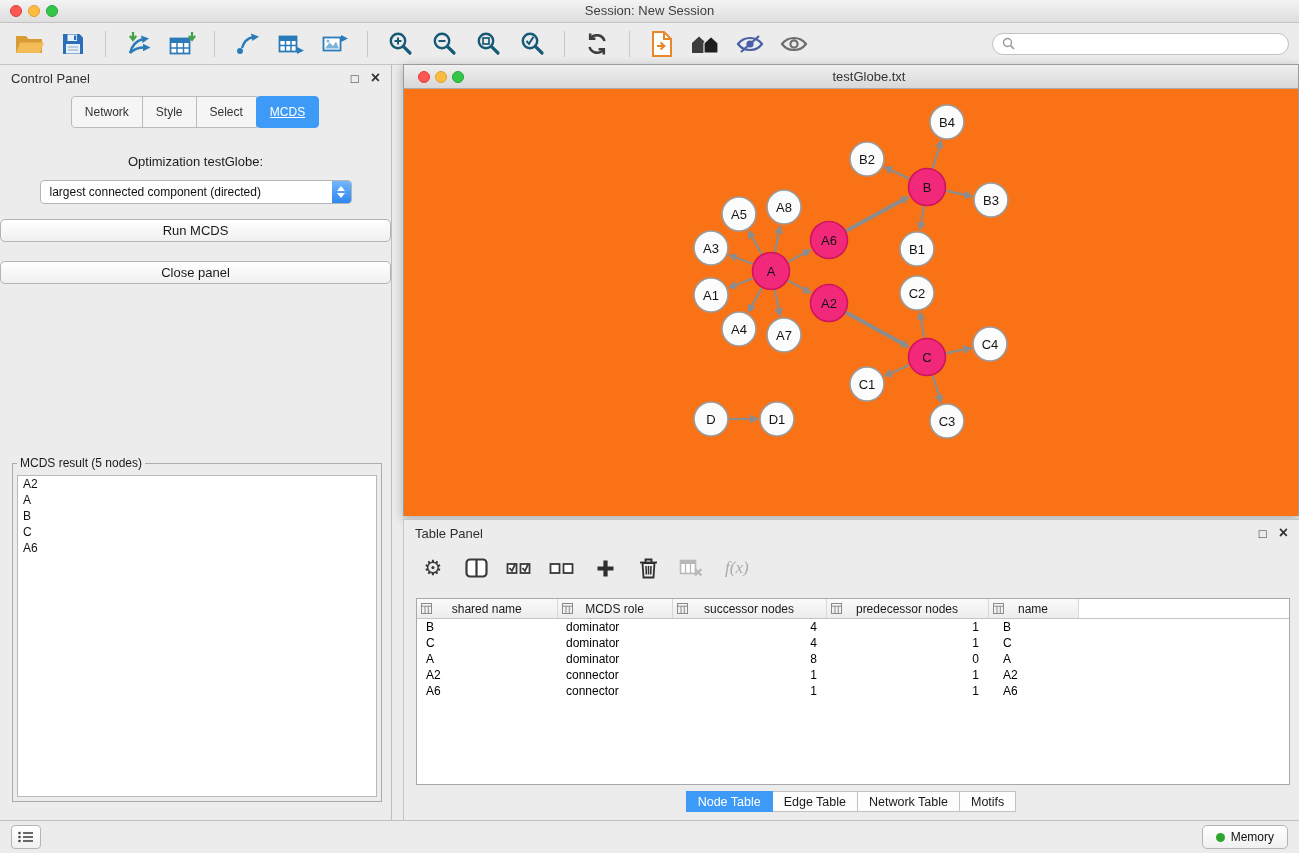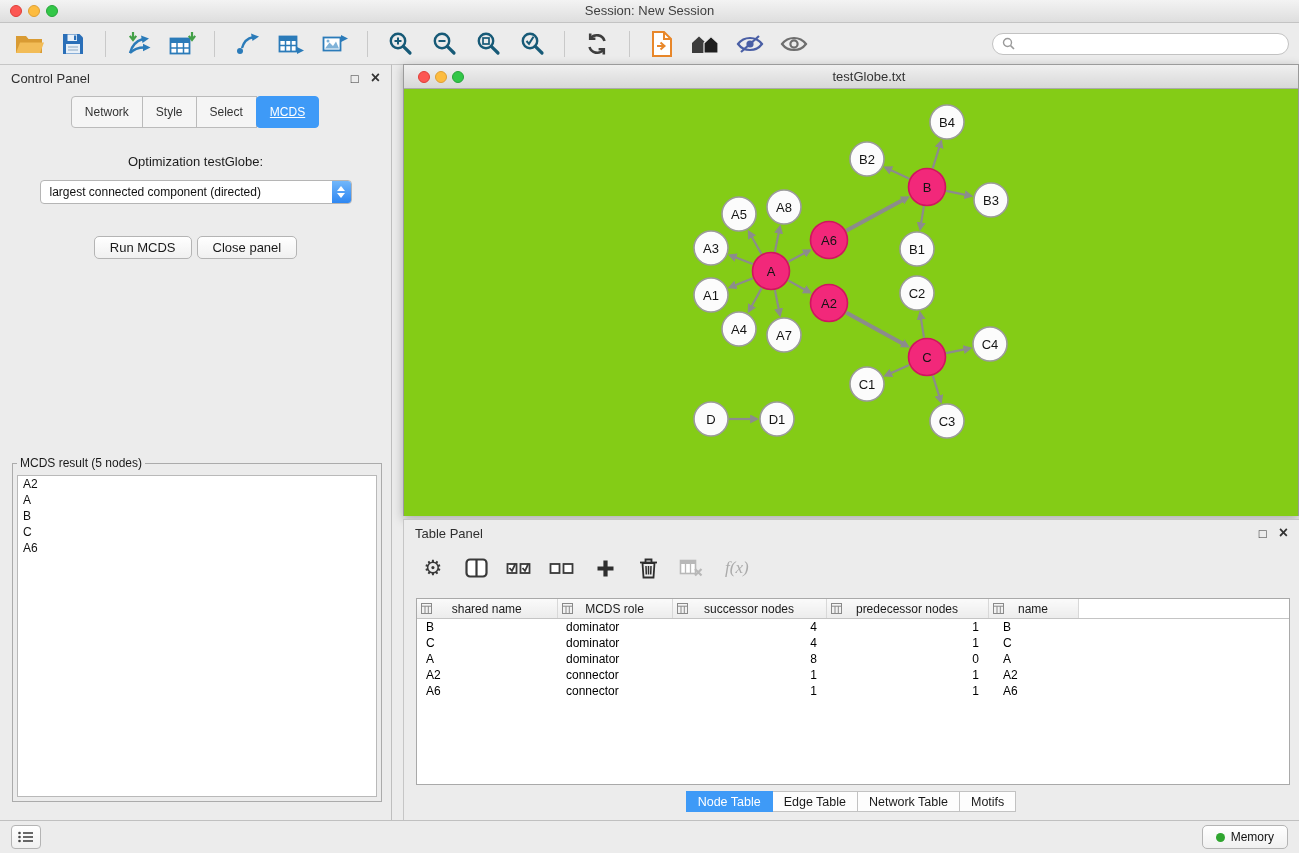--- a/index.html
+++ b/index.html
@@ -32,34 +32,34 @@
   #control-panel{position:absolute;top:64px;left:0;width:391px;bottom:33px;background:#ECECEC;border-right:1px solid #BEBEBE;border-top:1px solid #C6C6C6;}
   .cp-tabs{display:flex;justify-content:center;margin-top:5px;}
   .cp-tab{font-size:12px;height:32px;padding:0 13px;background:#F5F5F5;border:1px solid #BBB;margin-left:-1px;color:#333;font-family:"Liberation Sans",sans-serif;cursor:default;}
   .cp-tab:first-child{border-radius:4px 0 0 4px;}
   .cp-tab.active{background:var(--accent,#3E9AF7);border-color:var(--accent,#3E9AF7);color:#fff;border-radius:4px;position:relative;z-index:1;text-decoration:underline;}
   .opt-label{text-align:center;font-size:13px;margin-top:26px;color:#1c1c1c;}
   .dropdown{position:relative;margin:11px auto 0;width:312px;height:24px;background:#fff;border:1px solid #B5B5B5;border-radius:4px;display:flex;align-items:center;font-size:12px;padding-left:9px;color:#111;box-sizing:border-box;}
   .dropdown .stepper{position:absolute;right:0;top:0;bottom:0;width:19px;background:linear-gradient(#72B7FA,#2E87F2);border-radius:0 3px 3px 0;display:flex;flex-direction:column;align-items:center;justify-content:center;gap:2px;}
   .arrow-up{width:0;height:0;border-left:4px solid transparent;border-right:4px solid transparent;border-bottom:5px solid #fff;}
   .arrow-down{width:0;height:0;border-left:4px solid transparent;border-right:4px solid transparent;border-top:5px solid #fff;}
-  .btn-row{display:flex;justify-content:center;gap:5px;margin-top:32px;}
+  .btn-row{display:flex;justify-content:center;gap:19px;margin-top:15px;flex-direction:column;}
   .mac-btn{height:23px;padding:0 15px;font-size:13px;background:linear-gradient(#FFFFFF,#F0F0F0);border:1px solid #B4B4B4;border-radius:5px;color:#1a1a1a;font-family:"Liberation Sans",sans-serif;}
   .mcds-fieldset{position:absolute;left:12px;right:9px;top:391px;bottom:18px;border:1px solid #ABABAB;margin:0;padding:5px 4px 4px 4px;}
   .mcds-fieldset legend{font-size:12px;padding:0 3px;color:#1a1a1a;}
   .mcds-list{width:100%;height:100%;background:#fff;border:1px solid #B9B9B9;box-sizing:border-box;font-size:12px;overflow:auto;}
   .mcds-item{height:16px;line-height:16px;padding-left:5px;color:#111;}
 
   
   #network-window{position:absolute;left:403px;top:64px;width:896px;height:452px;border:1px solid #9B9B9B;background:#fff;box-sizing:border-box;box-shadow:0 3px 10px rgba(0,0,0,.28);}
   .net-titlebar{height:23px;background:linear-gradient(#F0F0F0,#D8D8D8);border-bottom:1px solid #ABABAB;position:relative;}
   .net-titlebar .tl{top:6px;}
   .net-titlebar .tl.red{left:14px}.net-titlebar .tl.yellow{left:31px}.net-titlebar .tl.green{left:48px}
   .net-titlebar .title{line-height:23px;text-align:center;font-size:13px;color:#333;padding-left:36px;}
-  .net-canvas{position:relative;height:427px;background:#84cc16;}
+  .net-canvas{position:relative;height:427px;background:#f97316;}
   #net-svg{display:block;width:100%;height:100%;}
   #net-svg text{font-family:"Liberation Sans",sans-serif;}
 
   
   #table-panel{position:absolute;left:403px;top:519px;right:0;bottom:33px;background:#ECECEC;border-top:1px solid #C6C6C6;border-left:1px solid #C6C6C6;}
   .tp-toolbar{height:44px;display:flex;align-items:center;padding:0 16px;gap:17px;}
   .tbtn2{min-width:26px;height:28px;display:flex;align-items:center;justify-content:center;}
   .gear{font-size:21px;color:#3A3A3A;line-height:20px;}
   .fx{font-family:"Liberation Serif",serif;font-style:italic;font-size:17px;color:#ABABAB;margin-left:4px;}
   .table-wrap{position:absolute;left:12px;right:9px;top:78px;bottom:35px;background:#fff;border:1px solid #A9A9A9;overflow:hidden;}

